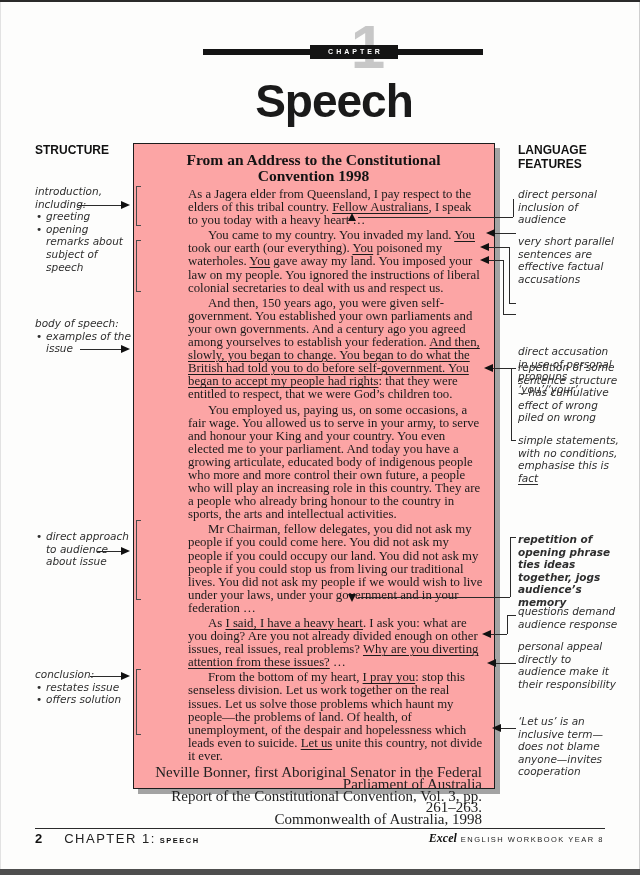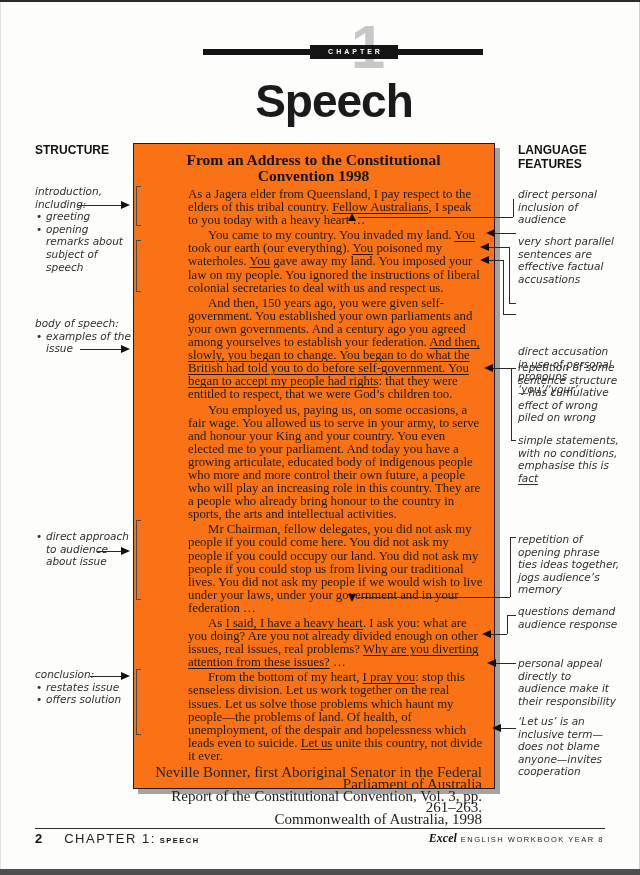--- a/index.html
+++ b/index.html
@@ -26,21 +26,21 @@
   .ann{position:absolute;font-family:"DejaVu Sans",sans-serif;font-style:italic;
        font-size:10.5px;line-height:12.6px;color:#2e2e2e;}
   .ann-left{left:35px;width:100px;}
   .ann-right{left:518px;width:102px;}
   .ann ul{margin:0;padding:0;list-style:none;}
   .ann li{padding-left:11px;position:relative;}
   .ann li::before{content:"\2022";position:absolute;left:1px;}
   .ul{text-decoration:underline;text-underline-offset:1.5px;}
 
   
-  .panel{position:absolute;left:133px;top:141px;width:362px;height:646px;background:#f97316;
+  .panel{position:absolute;left:133px;top:141px;width:362px;height:646px;background:#fca5a5;
          border:1.5px solid #1c1c1c;box-shadow:5px 5px 0 #a3a3a3;box-sizing:border-box;
          padding:6px 10px 4px 9px;}
   .panel-title{margin:2px 0 4px;text-align:center;font-family:"Liberation Serif",serif;
                font-size:15.5px;line-height:16px;font-weight:bold;color:#141414;}
   .panel-text{font-family:"Liberation Serif",serif;font-size:12.8px;line-height:13.1px;color:#1b1b1b;margin-left:45px;}
   .panel-text p{margin:2px 0 0;}
   .panel-text p:first-child{margin-top:0;}
   .panel-text p.indent{text-indent:20px;}
   .attribution{margin-top:4px;text-align:right;font-family:"Liberation Serif",serif;
                font-size:15px;line-height:11.8px;color:#222;padding-right:2px;}
@@ -106,23 +106,23 @@
           <li>offers solution</li>
         </ul>
       </div>
     </div>
   <div id="right-items">
       <div class="ann ann-right" style="top: 186px;"><span>direct personal inclusion of audience</span></div>
       <div class="ann ann-right" style="top: 233px;"><span>very short parallel sentences are effective factual accusations</span></div>
       <div class="ann ann-right" style="top: 295px; margin-top: 48px;"><span>direct accusation in use of personal pronouns ‘you’/‘your’</span></div>
       <div class="ann ann-right" style="top: 359px;"><span>repetition of some sentence structure —has cumulative effect of wrong piled on wrong</span></div>
       <div class="ann ann-right" style="top: 432px;"><span>simple statements, with no conditions, emphasise this is </span><span class="ul">fact</span></div>
-      <div class="ann ann-right" style="top: 531px;"><span>repetition of opening phrase ties ideas together, jogs audience’s memory</span></div>
+      <div class="ann ann-right" style="top: 531px; font-weight: bold;"><span>repetition of opening phrase ties ideas together, jogs audience’s memory</span></div>
       <div class="ann ann-right" style="top: 603px;"><span>questions demand audience response</span></div>
-      <div class="ann ann-right" style="top: 655px;"><span>personal appeal directly to audience make it their responsibility</span></div>
+      <div class="ann ann-right" style="top: 638px;"><span>personal appeal directly to audience make it their responsibility</span></div>
       <div class="ann ann-right" style="top: 713px;"><span>‘Let us’ is an inclusive term—does not blame anyone—invites cooperation</span></div>
     </div>
 
   <section class="panel">
     <h3 class="panel-title">
       <span>From an Address to the Constitutional</span><br>
       <span>Convention 1998</span>
     </h3>
     <div class="panel-text" id="panel-text">
         <p><span>As a Jagera elder from Queensland, I pay respect to the elders of this tribal country. </span><span class="ul">Fellow Australians</span><span>, I speak to you today with a heavy heart …</span></p>

